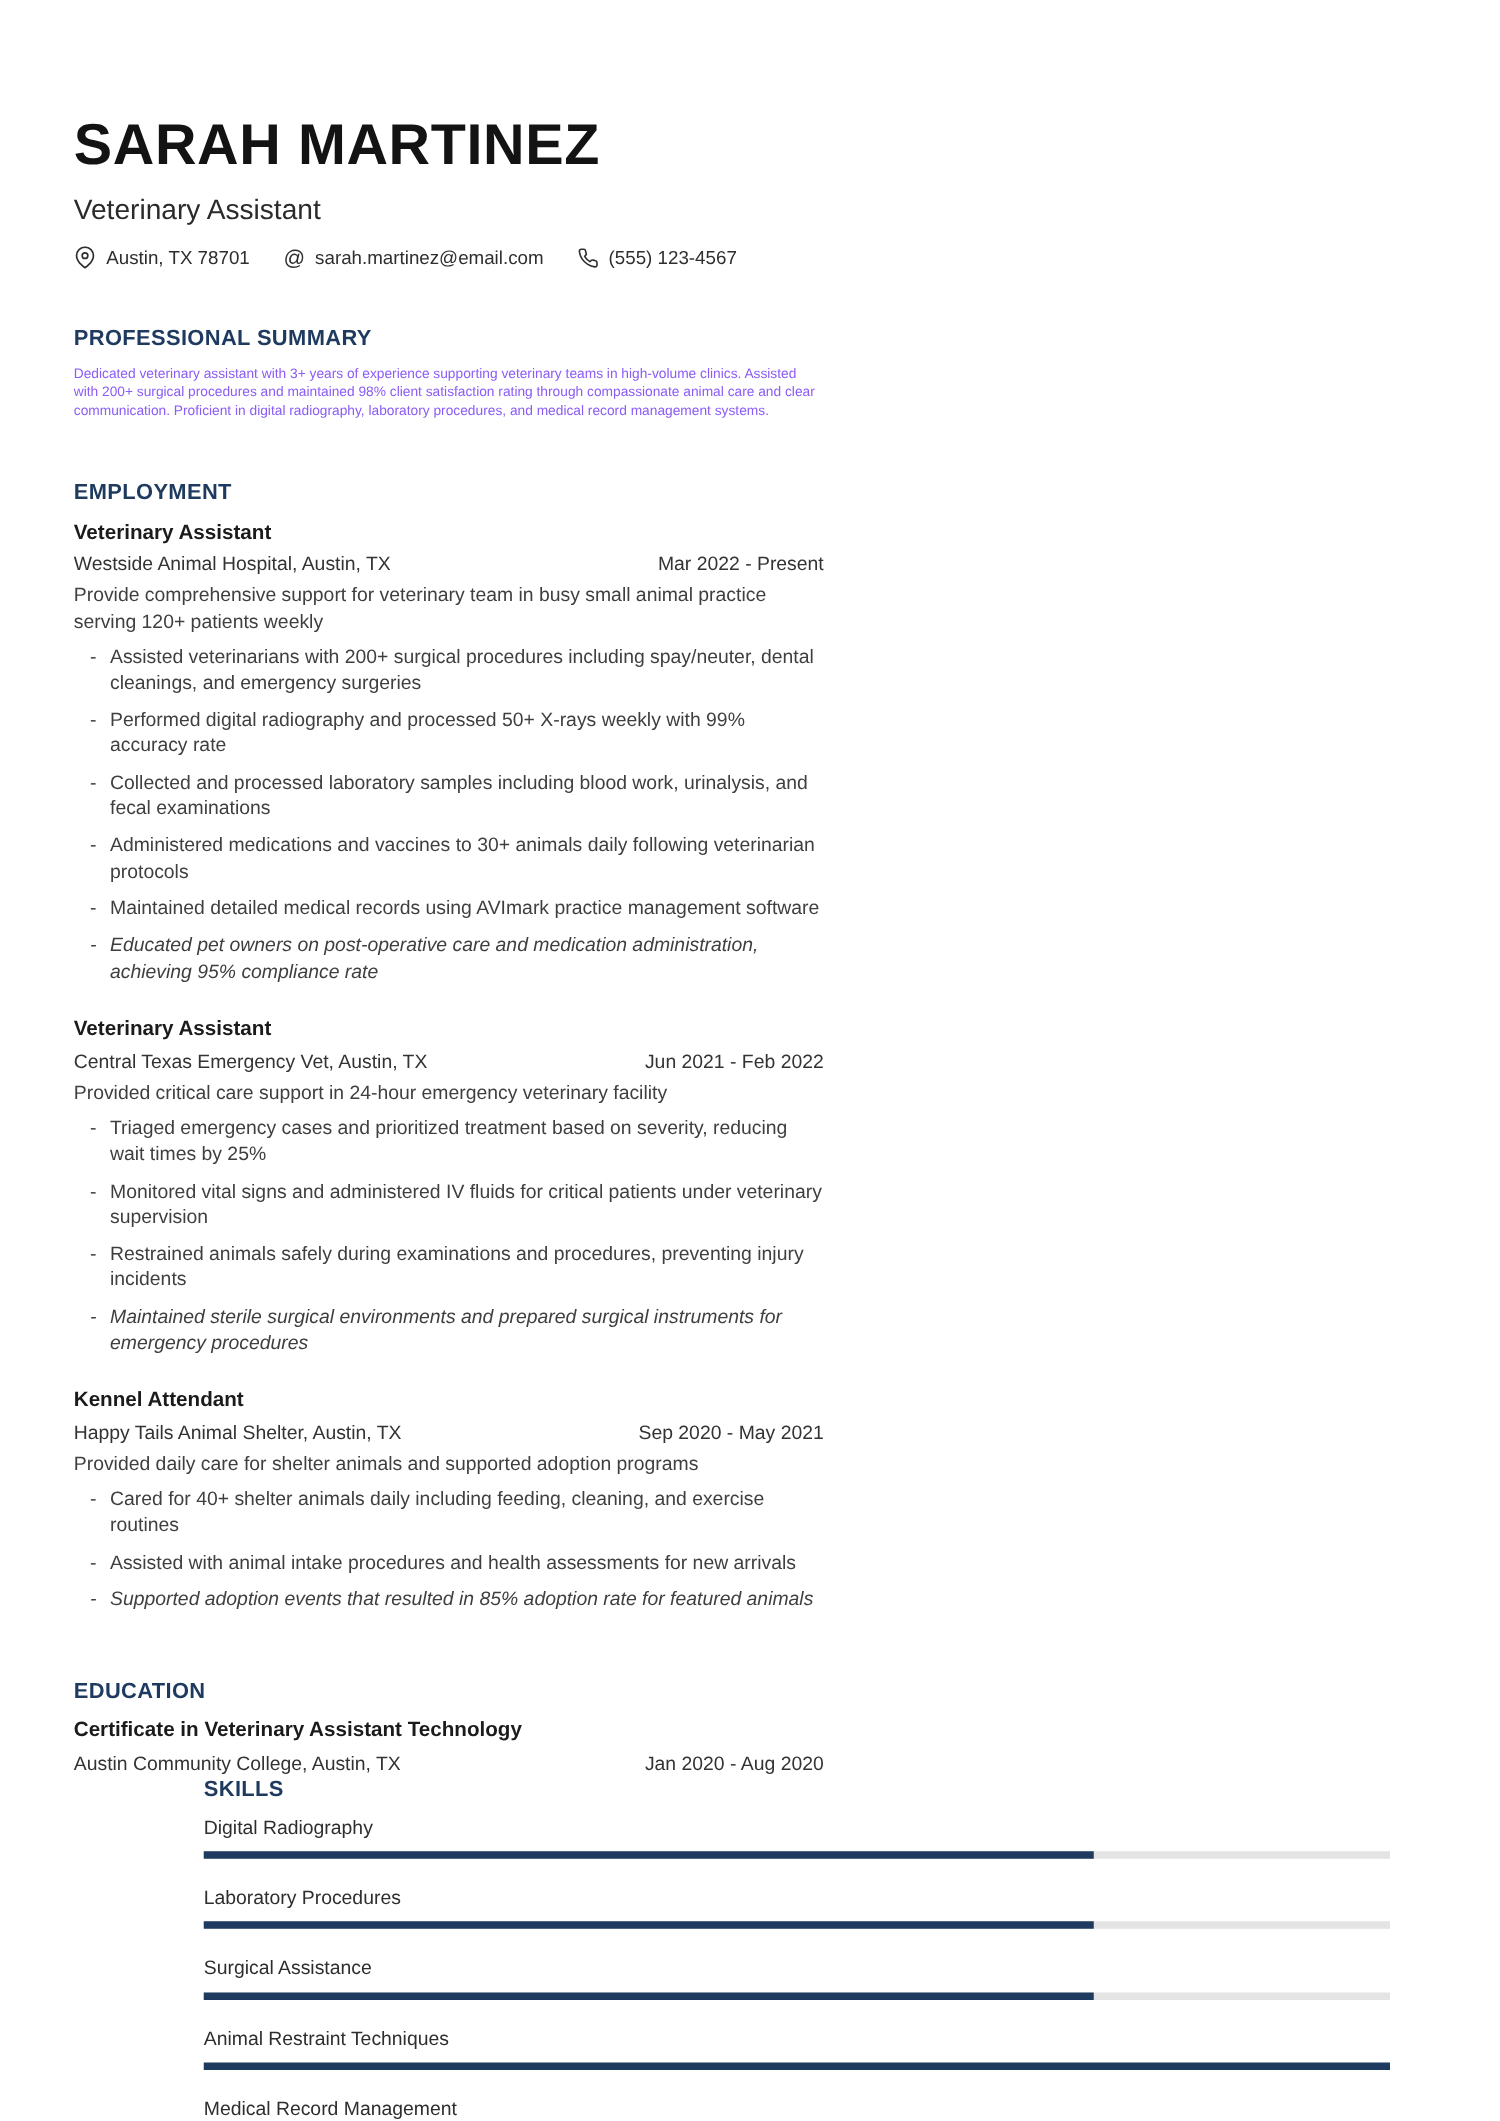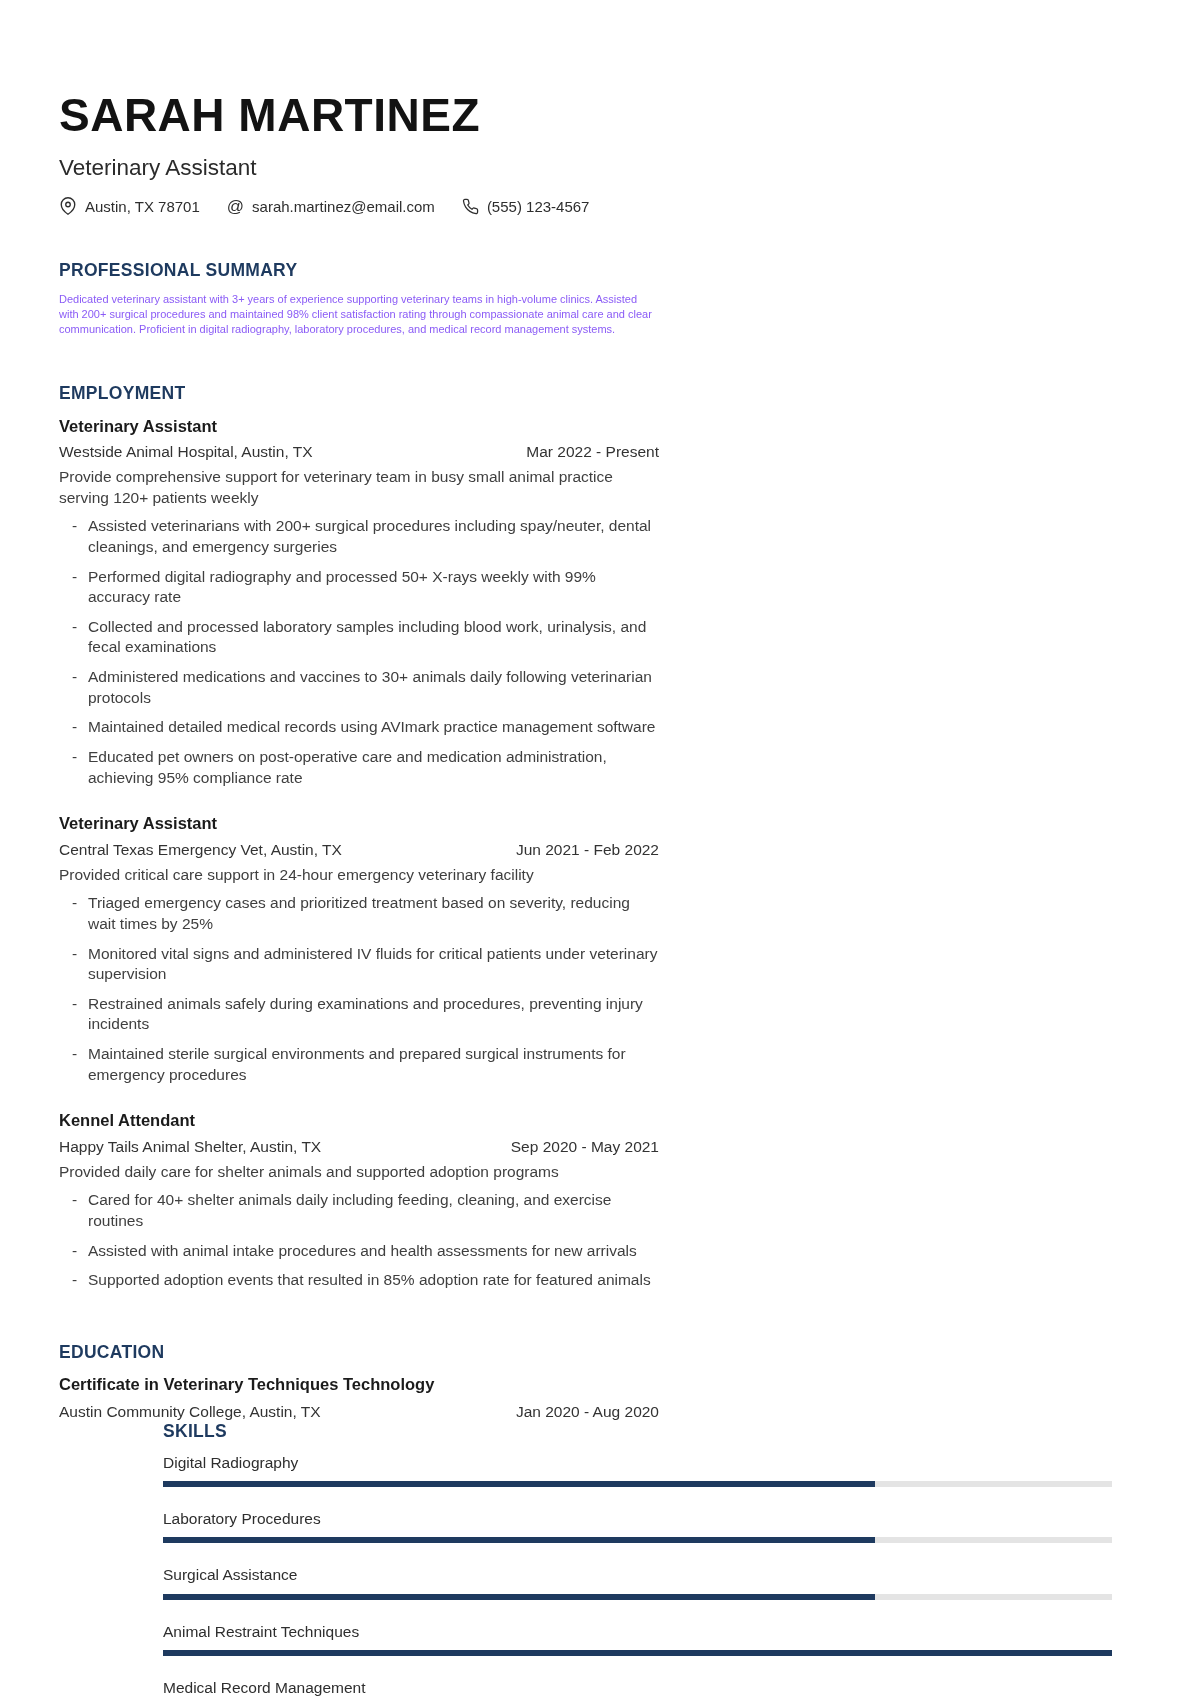--- a/index.html
+++ b/index.html
@@ -47,21 +47,21 @@
   .job-meta { display: flex; justify-content: space-between; align-items: baseline;
               font-size: 15.5px; color: #333333; margin-top: 5px; line-height: 1.3; }
   .job-dates { white-space: nowrap; }
   .job-desc { font-size: 15.5px; line-height: 1.33; color: #3f3f3f; margin-top: 5px; }
   ul.bullets { list-style: none; margin-top: 8px; }
   ul.bullets li {
     position: relative; padding-left: 29px;
     font-size: 15.5px; line-height: 1.33; color: #3f3f3f; margin-bottom: 9px;
   }
   ul.bullets li::before { content: "-"; position: absolute; left: 13px; color: #3f3f3f; }
-  ul.bullets li:last-child { margin-bottom: 0; }
+  ul.bullets li:last-child { margin-bottom: 0; font-style: italic; }
 
   
   .skill { margin-bottom: 22px; }
   .skill-name { font-size: 15.5px; color: #2e2e2e; margin-bottom: 8px; line-height: 1.3; }
   .skill-track { height: 6px; background: var(--track, #e4e4e4); width: 100%; }
   .skill-fill { height: 100%; background: var(--navy, #1e3a5f); width: 0%; }
 
   
   .edu-degree { font-size: 16.5px; font-weight: 700; color: #1b1b1b; line-height: 1.3; }
   .edu-row { display: flex; justify-content: space-between; align-items: baseline;
@@ -154,21 +154,21 @@
           <ul class="bullets">
             <li>Cared for 40+ shelter animals daily including feeding, cleaning, and exercise routines</li>
             <li>Assisted with animal intake procedures and health assessments for new arrivals</li>
             <li>Supported adoption events that resulted in 85% adoption rate for featured animals</li>
           </ul>
         </div>
       </section>
 
       <section class="section" style="margin-top:52px;">
         <h2 class="section-heading">EDUCATION</h2>
-        <div class="edu-degree">Certificate in Veterinary Techniques Technology</div>
+        <div class="edu-degree">Certificate in Veterinary Assistant Technology</div>
         <div class="edu-row">
           <span>Austin Community College, Austin, TX</span>
           <span class="job-dates">Jan 2020 - Aug 2020</span>
         </div>
       </section>
 
     </div>
 
     <div class="col-right">
       <section class="section first">

